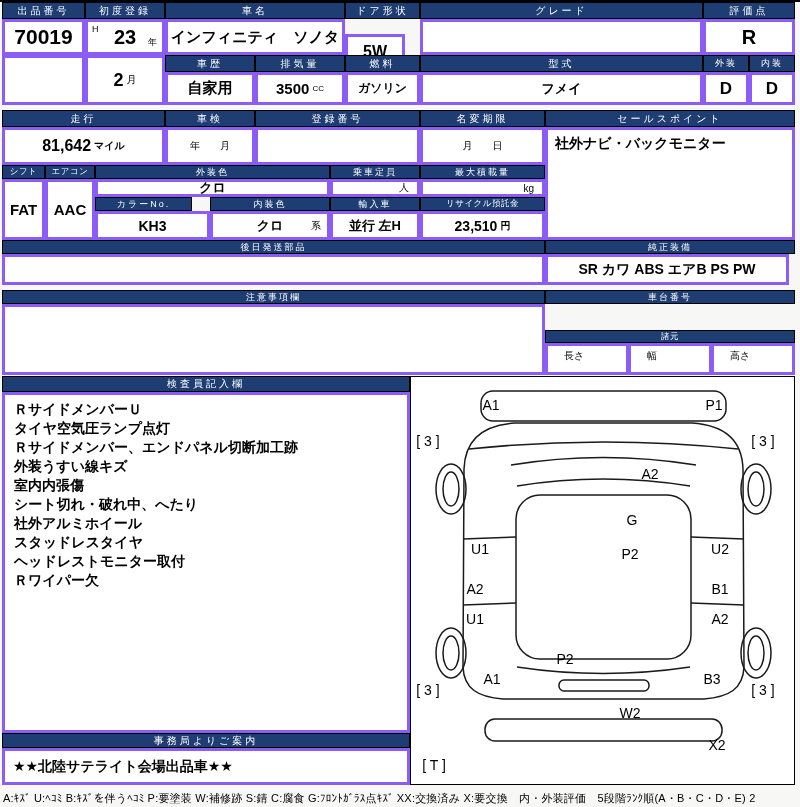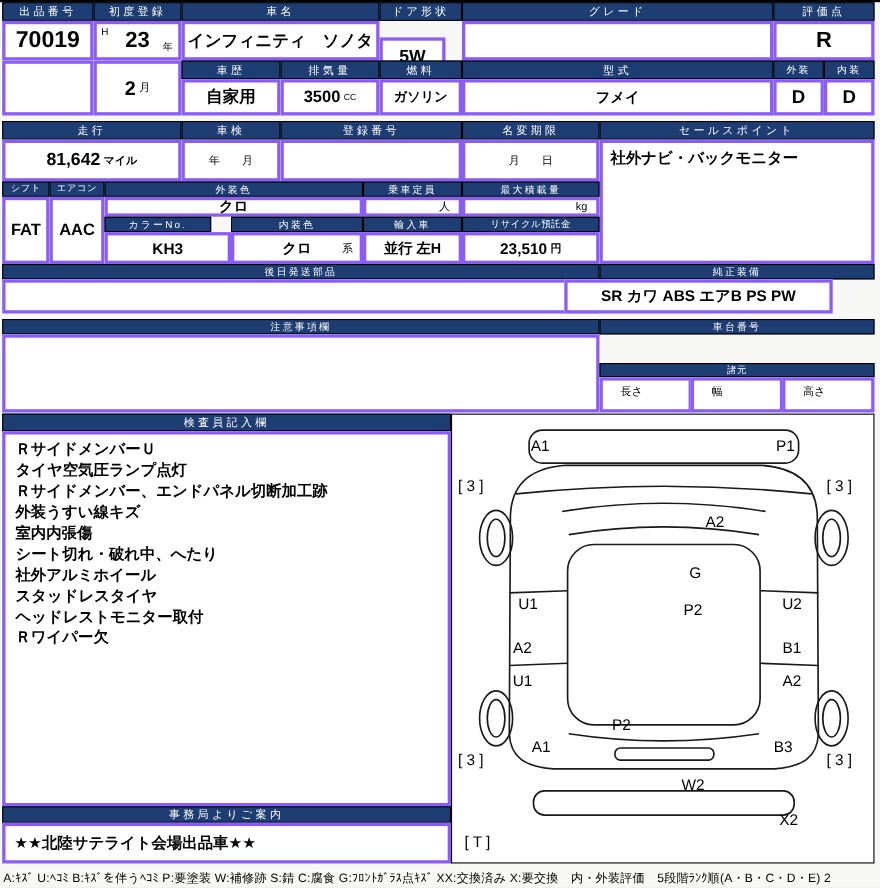--- a/index.html
+++ b/index.html
@@ -147,21 +147,21 @@
 
   <div class="h tight" style="left:420px;top:197px;width:125px;height:14px">リサイクル預託金</div>
   <div class="c fs14" style="left:420px;top:211px;width:125px;height:29px">
     <span>23,510</span>
     <span class="unit">円</span>
   </div>
 
   <div class="h fs9" style="left:2px;top:240px;width:543px;height:14px">後日発送部品</div>
   <div class="c" style="left:2px;top:254px;width:543px;height:31px"></div>
   <div class="h fs9" style="left:545px;top:240px;width:250px;height:14px">純正装備</div>
-  <div class="c fs14" style="left:513px;top:254px;width:244px;height:31px">SR カワ ABS エアB PS PW</div>
+  <div class="c fs14" style="left:545px;top:254px;width:244px;height:31px">SR カワ ABS エアB PS PW</div>
 
   <div class="h fs9" style="left:2px;top:290px;width:543px;height:14px">注意事項欄</div>
   <div class="c" style="left:2px;top:304px;width:543px;height:71px"></div>
 
   <div class="h fs9" style="left:545px;top:290px;width:250px;height:14px">車台番号</div>
 
   <div class="h tight" style="left:545px;top:330px;width:250px;height:13px">諸元</div>
   <div class="c spec-cell" style="left:545px;top:343px;width:84px;height:32px">長さ</div>
   <div class="c spec-cell" style="left:628px;top:343px;width:84px;height:32px">幅</div>
   <div class="c spec-cell" style="left:711px;top:343px;width:84px;height:32px">高さ</div>

